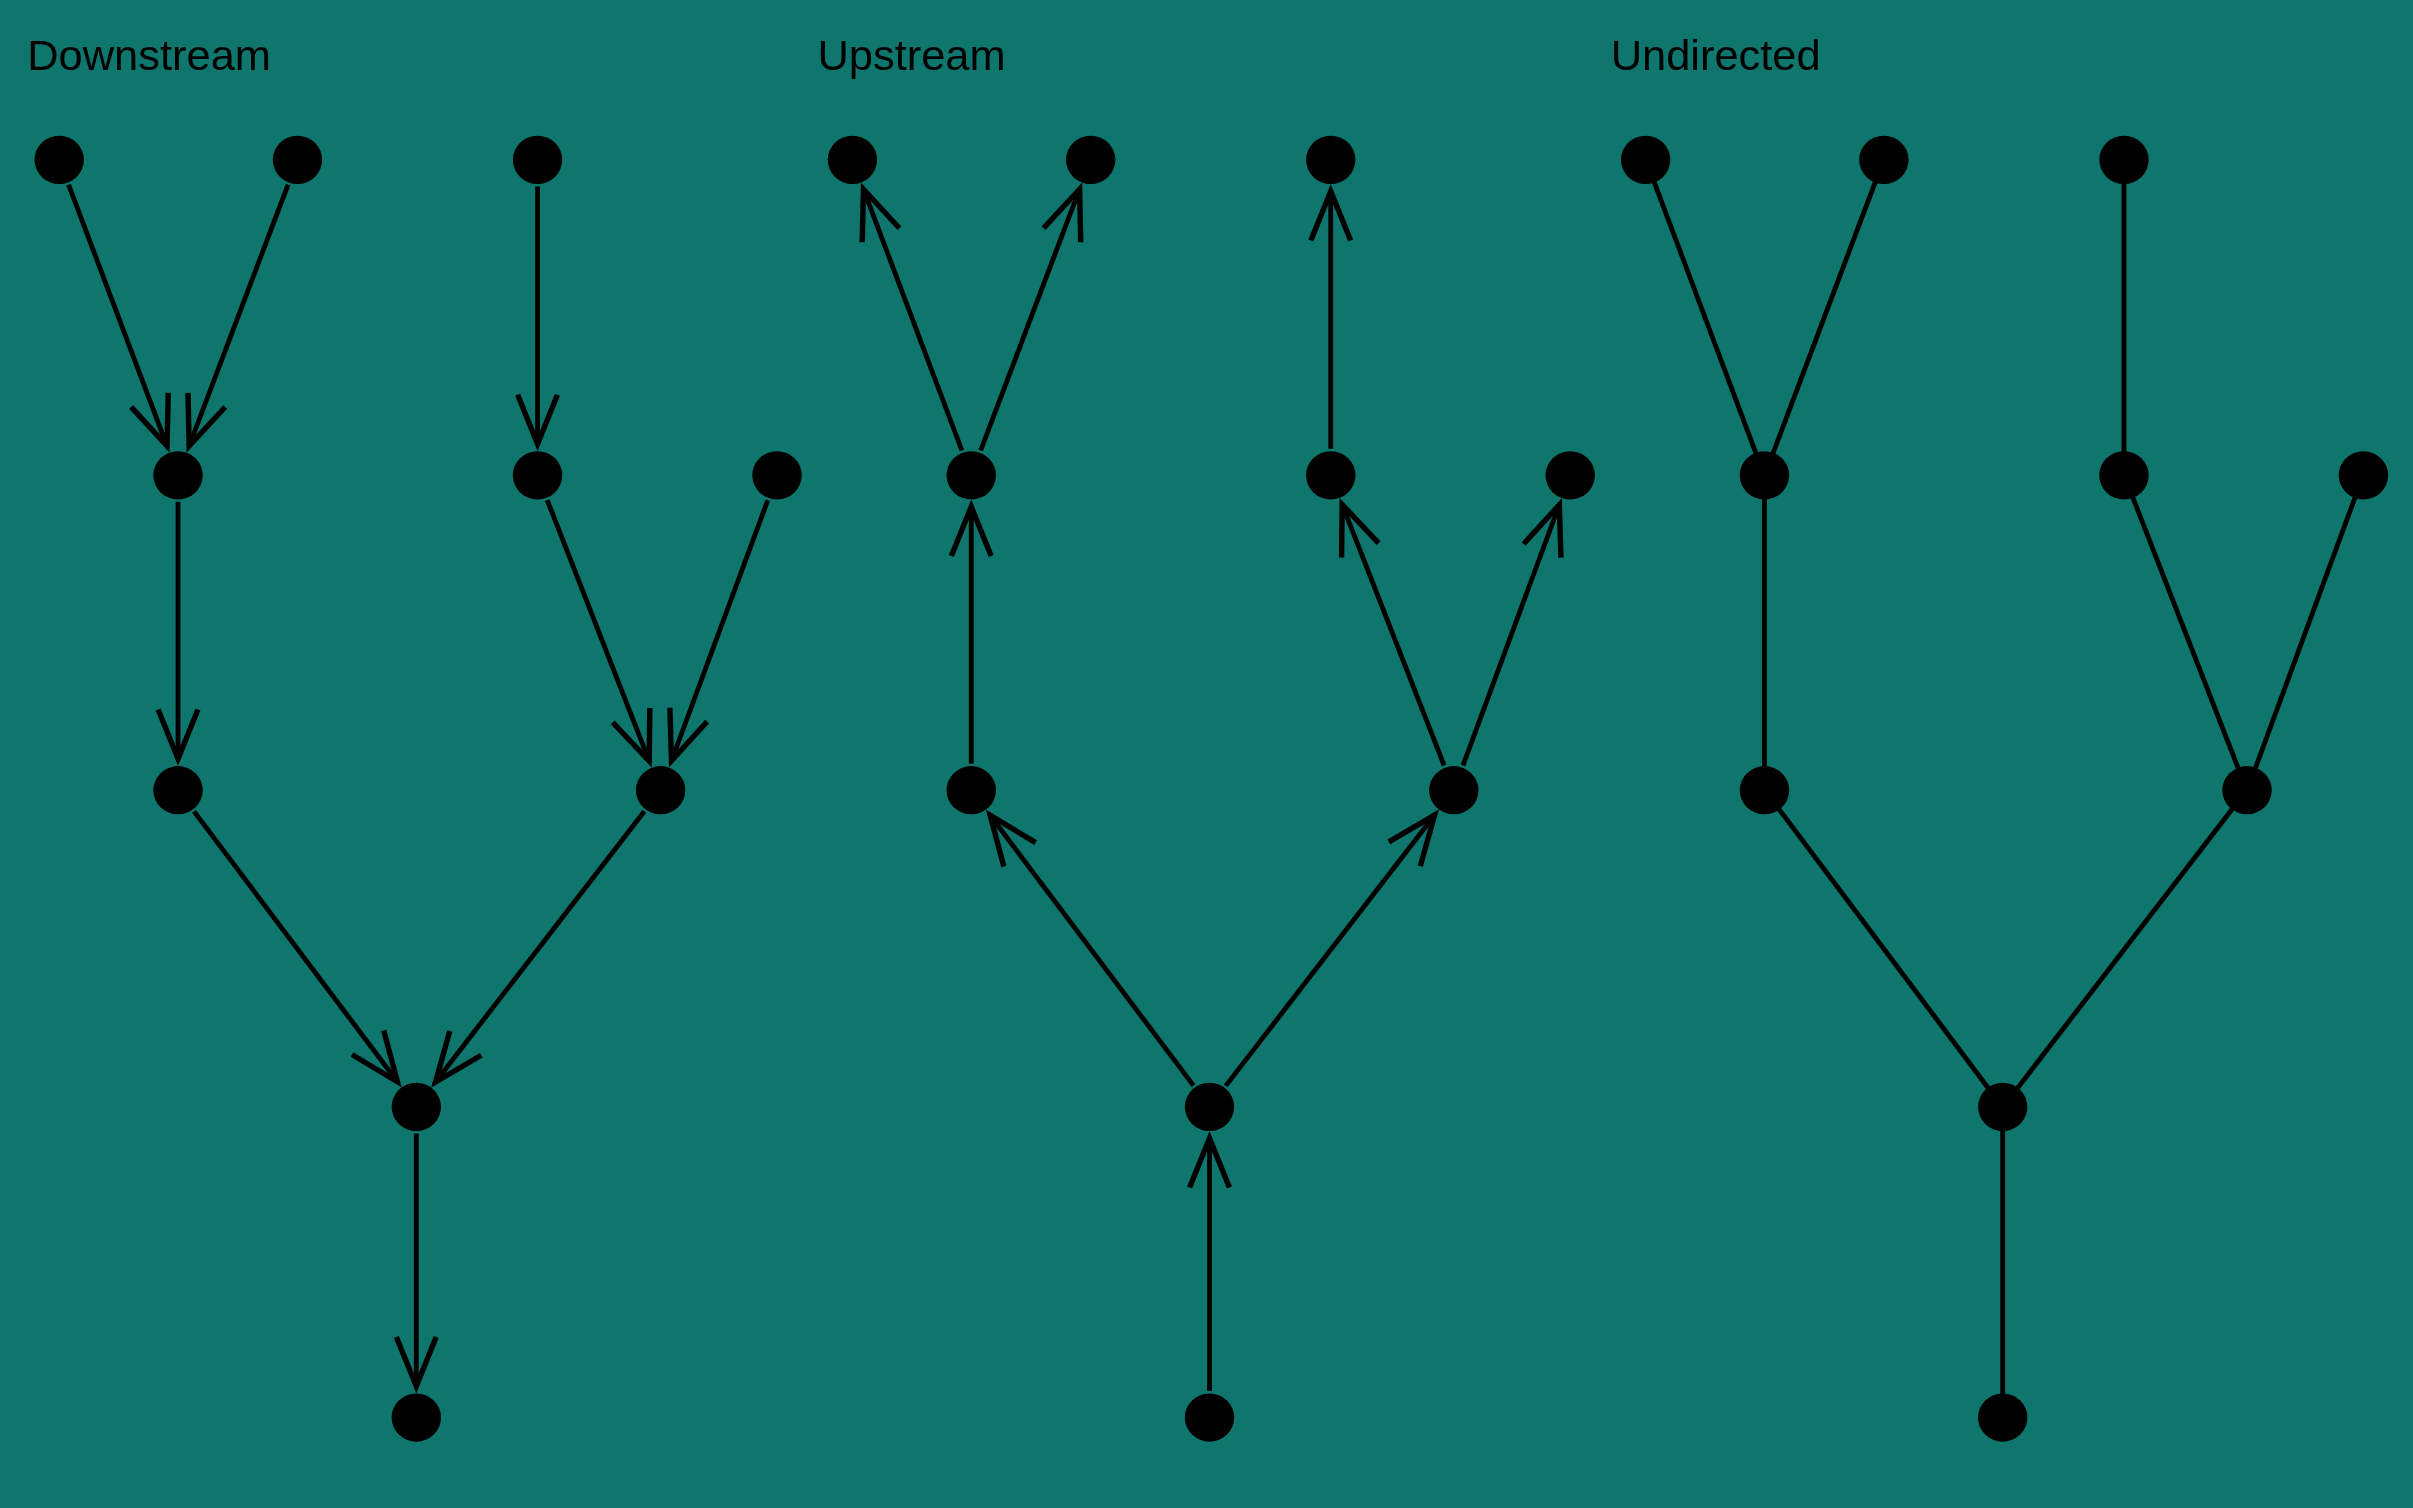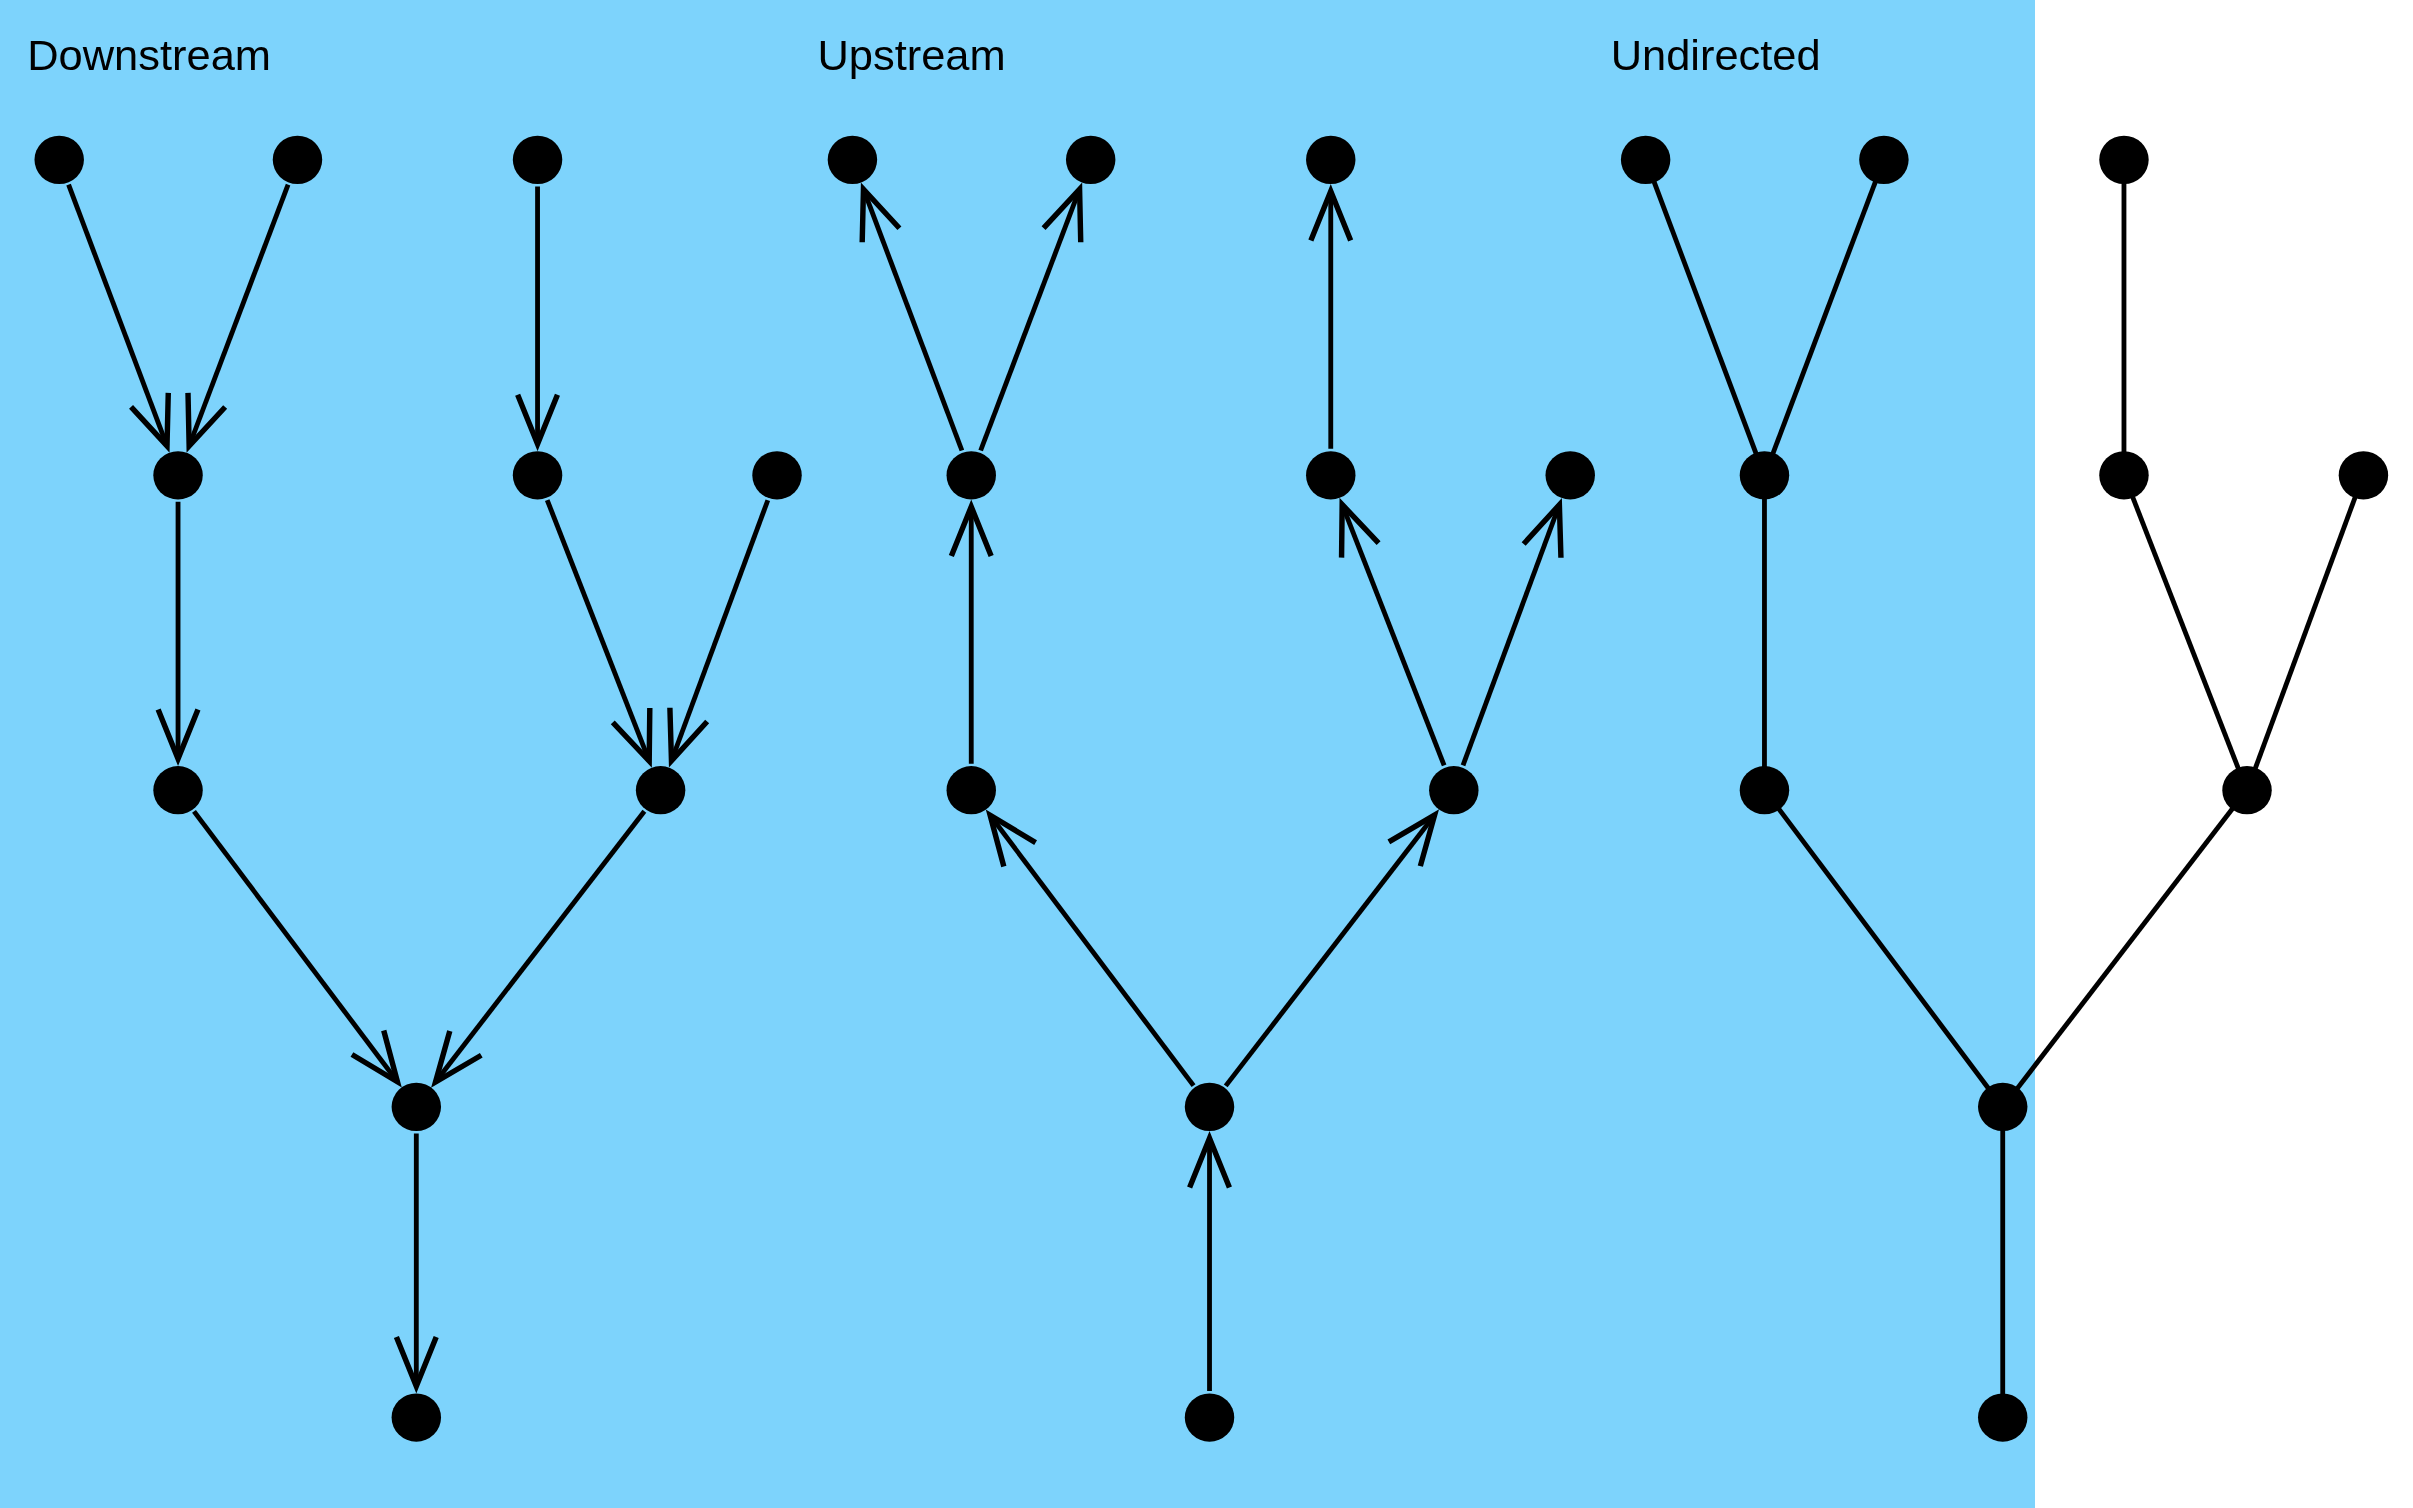--- a/index.html
+++ b/index.html
@@ -1,19 +1,19 @@
 <!DOCTYPE html>
 <html style="font-size:9.7px"><head>
 <meta charset="utf-8">
 <title>Graph Traversal Modes</title>
 <style>
   html,body{margin:0;padding:0;background:#ffffff;}
   body{width:2413px;height:1508px;overflow:hidden;
        font-family:"Liberation Sans","DejaVu Sans",sans-serif;}
-  #stage{position:relative;width:2035px;height:1508px;background:#7dd3fc;}
+  #stage{position:relative;width:2413px;height:1508px;background:#0f766e;}
   svg#canvas{position:absolute;top:0;left:0;width:2413px;height:1508px;display:block;}
   .panel-title{font-size:72px;fill:#000;font-family:"Liberation Sans","DejaVu Sans",sans-serif;
                dominant-baseline:alphabetic;}
   .node{fill:#000;stroke:none;}
   .edge{stroke:#000;fill:none;stroke-linecap:butt;}
   .ahead{stroke:#000;fill:none;stroke-linecap:butt;stroke-linejoin:miter;}
 </style>
 </head>
 <body>
 

